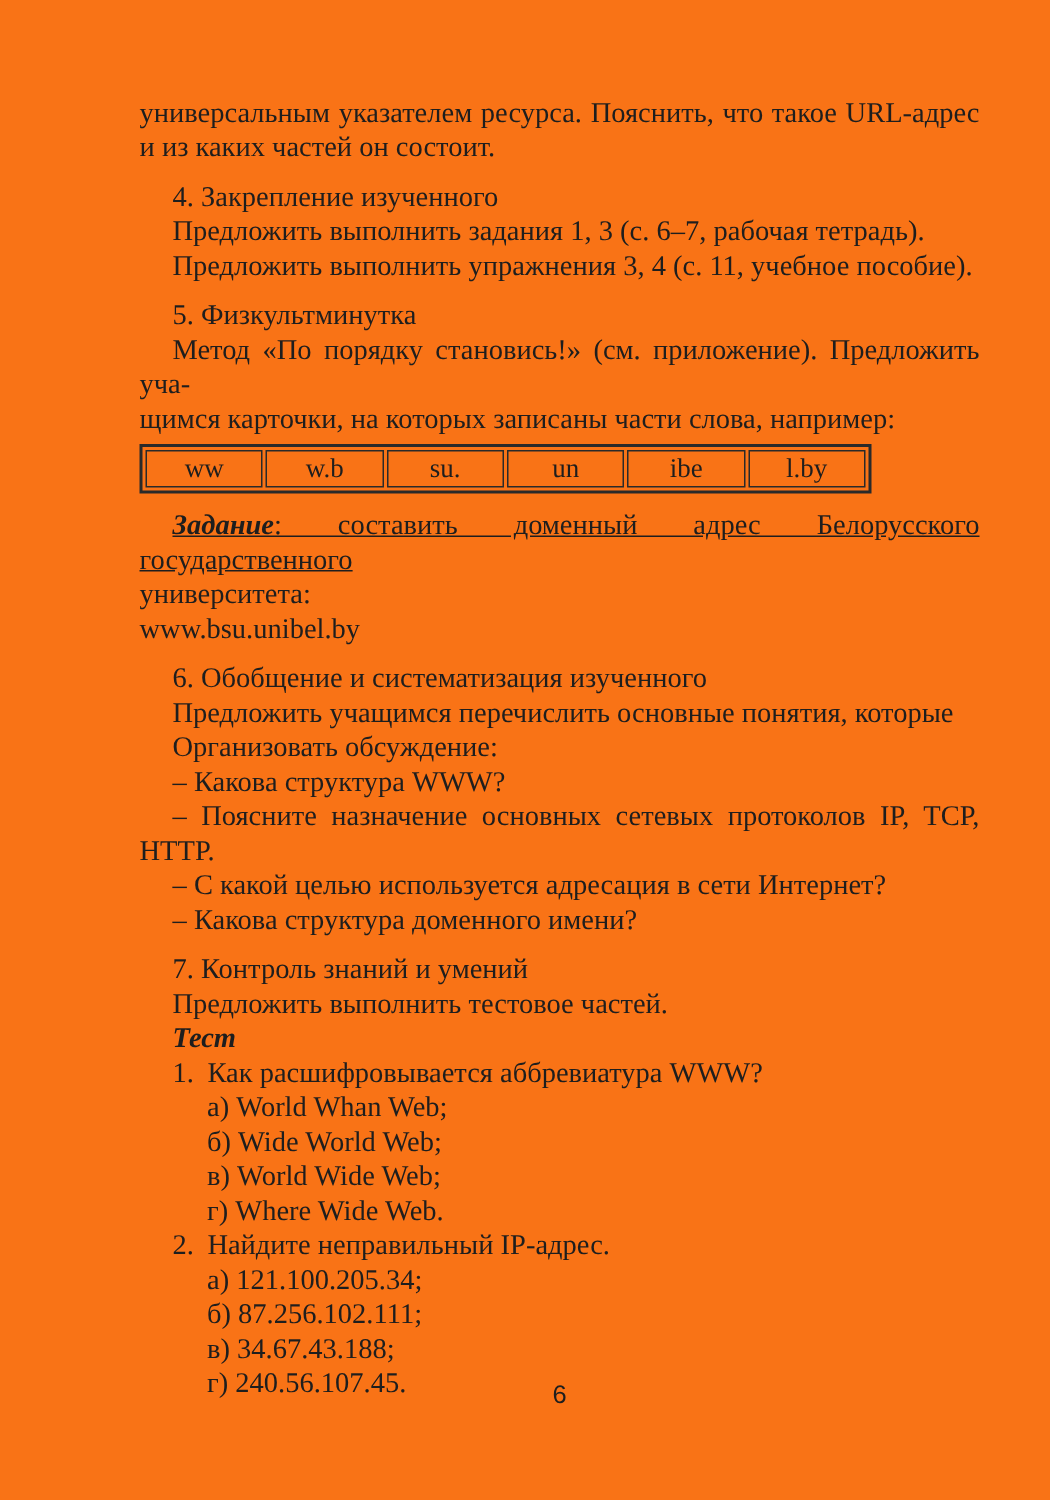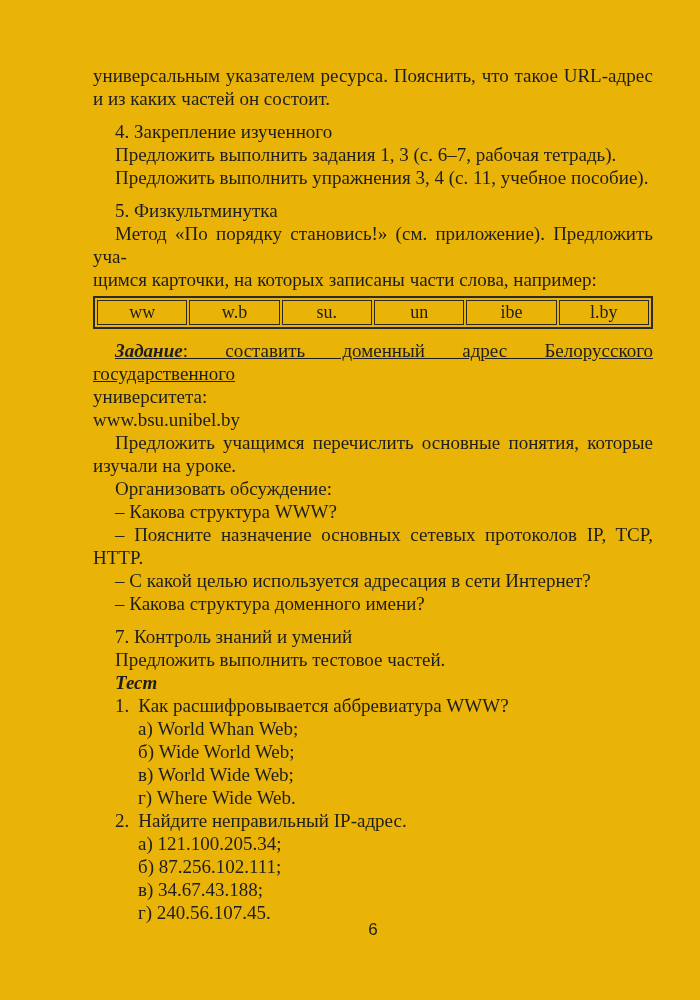--- a/index.html
+++ b/index.html
@@ -4,21 +4,21 @@
 <style>
   html, body {
     margin: 0;
     padding: 0;
     background: #ffffff;
   }
   .page {
     position: relative;
     width: 700px;
     height: 1000px;
-    background: #eab308;
+    background: #f97316;
     overflow: hidden;
     font-family: "Liberation Serif", "DejaVu Serif", serif;
     color: #1e1e1e;
   }
   .content {
     position: absolute;
     left: 93px;
     top: 64px;
     width: 560px;
     font-size: 19px;
@@ -49,21 +49,21 @@
   .task-line1 {
     text-indent: 22px;
     text-align: justify;
     text-align-last: justify;
     text-decoration: underline;
   }
   .center-line {
     text-align: left;
   }
   table.cards {
-    width: 560px;
+    width: 488px;
     margin: 5px 0 3px 0;
     border-collapse: separate;
     border-spacing: 2px;
     border: 2px solid #2a2a2a;
     table-layout: fixed;
   }
   table.cards td {
     border: 1px solid #2a2a2a;
     text-align: center;
     font-size: 18px;
@@ -125,23 +125,23 @@
     </table>
 
     <div class="task-para">
       <div class="task-line1">
         <span class="bi">Задание</span><span>: составить доменный адрес Белорусского государственного</span>
       </div>
       <div>университета:</div>
     </div>
     <div class="center-line">www.bsu.unibel.by</div>
 
+    <div class="heading">6. Обобщение и систематизация изученного</div>
     <div class="wrap-para indent-first">
         <div>Предложить учащимся перечислить основные понятия, которые</div>
-        <div>изучали на уроке.</div>
       </div>
     <div class="p-indent">Организовать обсуждение:</div>
     <div class="p-indent">– Какова структура WWW?</div>
     <div class="wrap-para indent-first">
         <div>– Поясните назначение основных сетевых протоколов IP, TCP,</div>
         <div>HTTP.</div>
       </div>
     <div class="p-indent">– С какой целью используется адресация в сети Интернет?</div>
     <div class="p-indent">– Какова структура доменного имени?</div>
 

